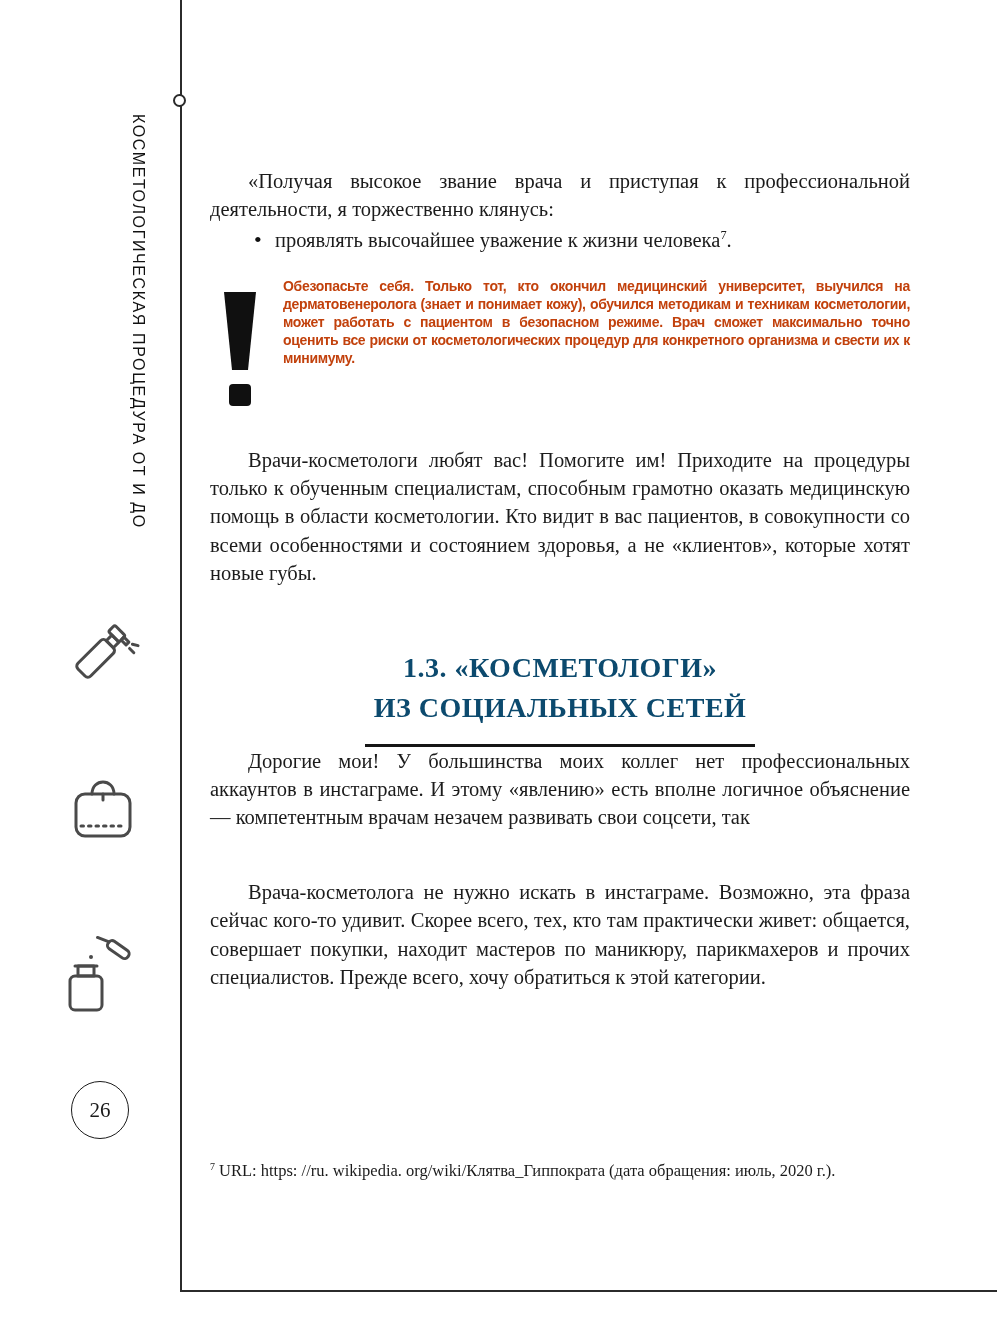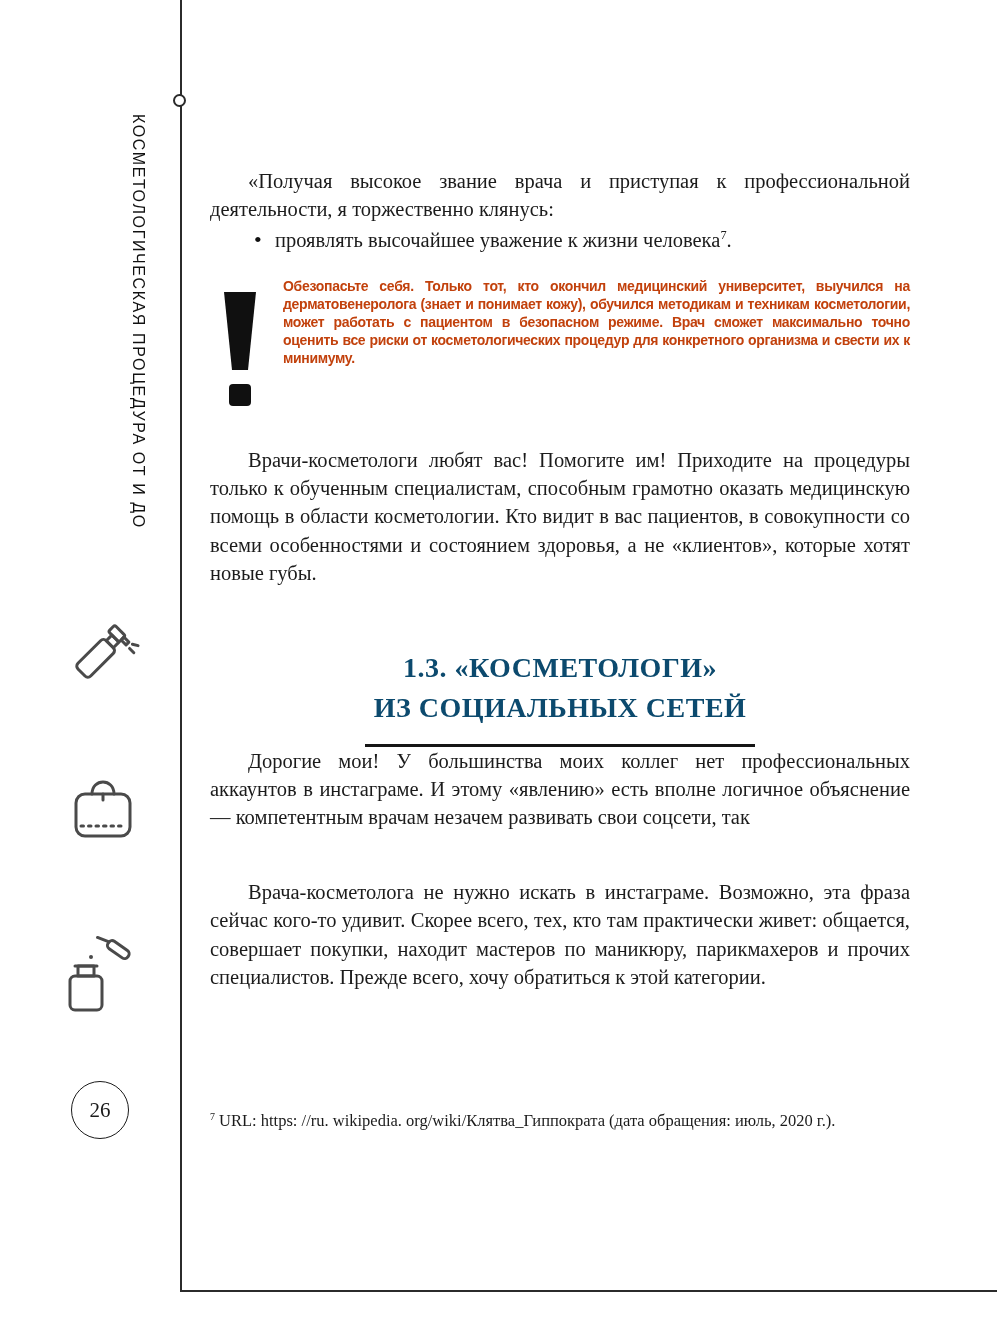--- a/index.html
+++ b/index.html
@@ -86,21 +86,21 @@
     letter-spacing:0.5px;
     color:#0c4a6e;
   }
   .section-heading span { display:block; }
   .heading-rule { width:390px; height:3px; background:#151515; margin:15px auto 0; }
 
   .section-para-first { margin-top:46px; }
 
   
   .footnote {
-    position:absolute; left:210px; top:1110px; width:705px;
+    position:absolute; left:210px; top:1160px; width:705px;
     font-size:16.5px; line-height:1.3;
     text-align:left;
   }
 </style>
 </head>
 <body>
 
 <div class="page">
 
   <div class="rule-vertical"></div>

